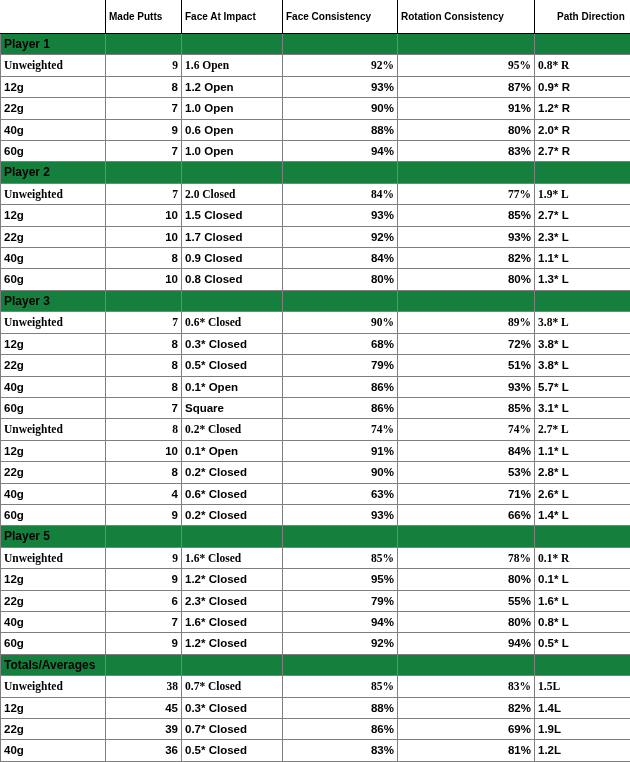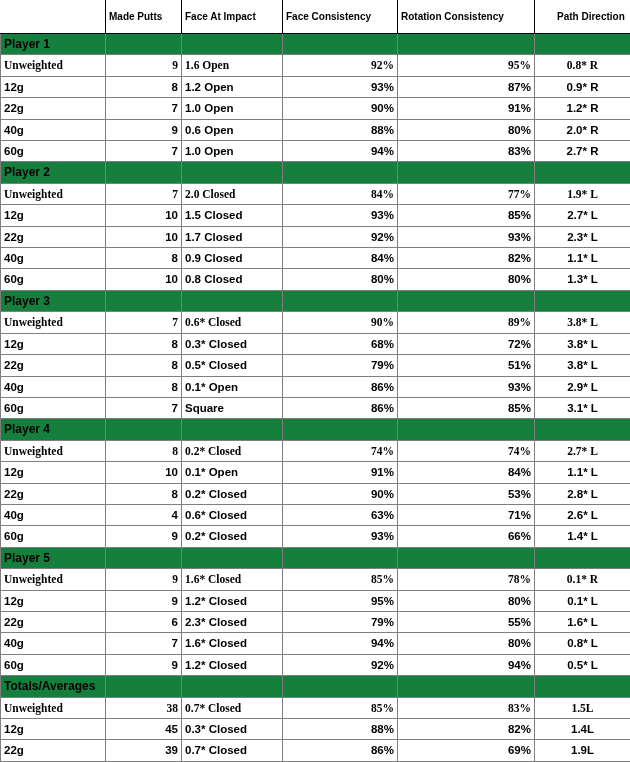--- a/index.html
+++ b/index.html
@@ -69,21 +69,21 @@
     font-size: 12px;
   }
   tr.group-row td.group-title { text-align: left; }
 
   tr.data-row td { background: #ffffff; }
   tr.data-row td.cell-label  { text-align: left;  border-left-color:#000000; }
   tr.data-row td.cell-putts  { text-align: right; padding-right: 2px; }
   tr.data-row td.cell-face   { text-align: left;  }
   tr.data-row td.cell-faceco { text-align: right; padding-right: 6px; }
   tr.data-row td.cell-rotco  { text-align: right; padding-right: 2px; }
-  tr.data-row td.cell-path   { text-align: center;  border-right-color:#000000; }
+  tr.data-row td.cell-path   { text-align: left;  border-right-color:#000000; }
 
   tr.data-row.first-in-group td { border-top: 1px solid #000000; font-family: Liberation Serif, serif; }
   tr.data-row.last-in-group td  { border-bottom: 1px solid #000000; }
 </style>
 </head>
 <body>
 
 <table id="putting-table">
   <colgroup>
     <col class="c-label">
@@ -231,37 +231,29 @@
         <td class="cell-faceco">79%</td>
         <td class="cell-rotco">51%</td>
         <td class="cell-path">3.8* L</td>
       </tr>
       <tr class="data-row">
         <td class="cell-label">40g</td>
         <td class="cell-putts">8</td>
         <td class="cell-face">0.1* Open</td>
         <td class="cell-faceco">86%</td>
         <td class="cell-rotco">93%</td>
-        <td class="cell-path">2.9* L</td>
+        <td class="cell-path">5.7* L</td>
       </tr>
       <tr class="data-row last-in-group">
         <td class="cell-label">60g</td>
         <td class="cell-putts">7</td>
         <td class="cell-face">Square</td>
         <td class="cell-faceco">86%</td>
         <td class="cell-rotco">85%</td>
         <td class="cell-path">3.1* L</td>
-      </tr>
-      <tr class="group-row">
-        <td class="group-title">Player 4</td>
-        <td></td>
-        <td></td>
-        <td></td>
-        <td></td>
-        <td></td>
       </tr>
       <tr class="data-row first-in-group">
         <td class="cell-label">Unweighted</td>
         <td class="cell-putts">8</td>
         <td class="cell-face">0.2* Closed</td>
         <td class="cell-faceco">74%</td>
         <td class="cell-rotco">74%</td>
         <td class="cell-path">2.7* L</td>
       </tr>
       <tr class="data-row">

